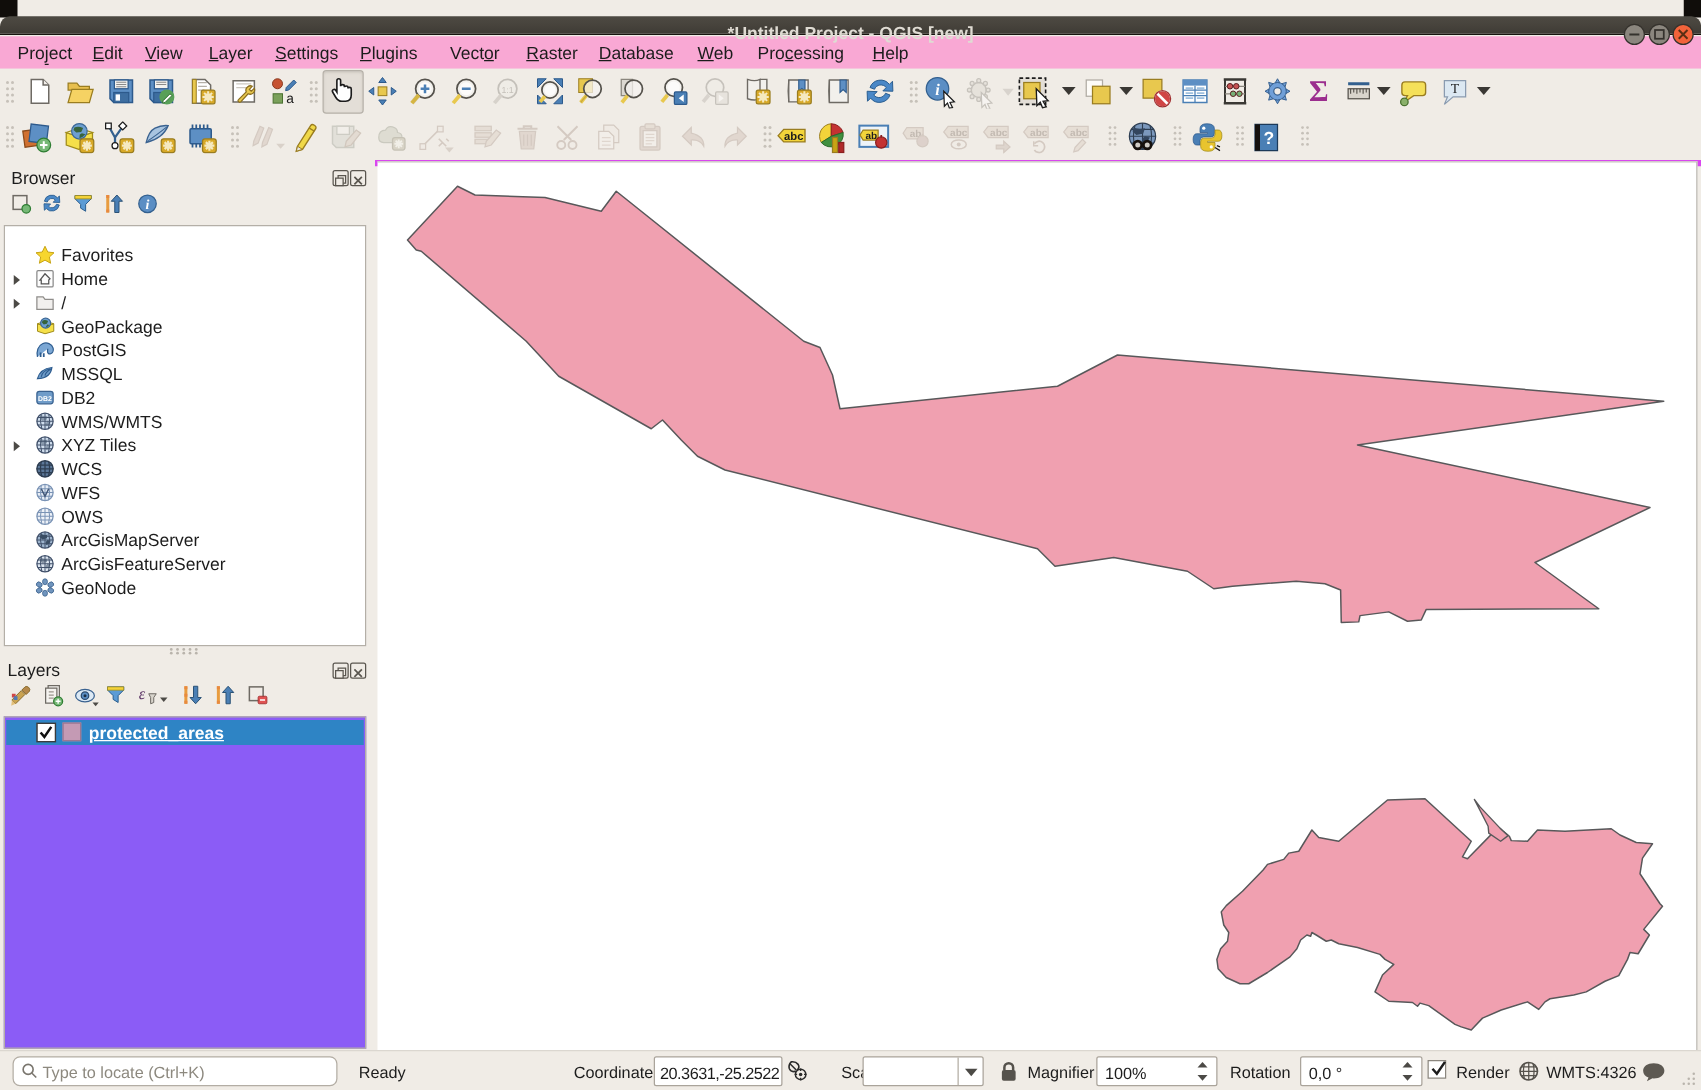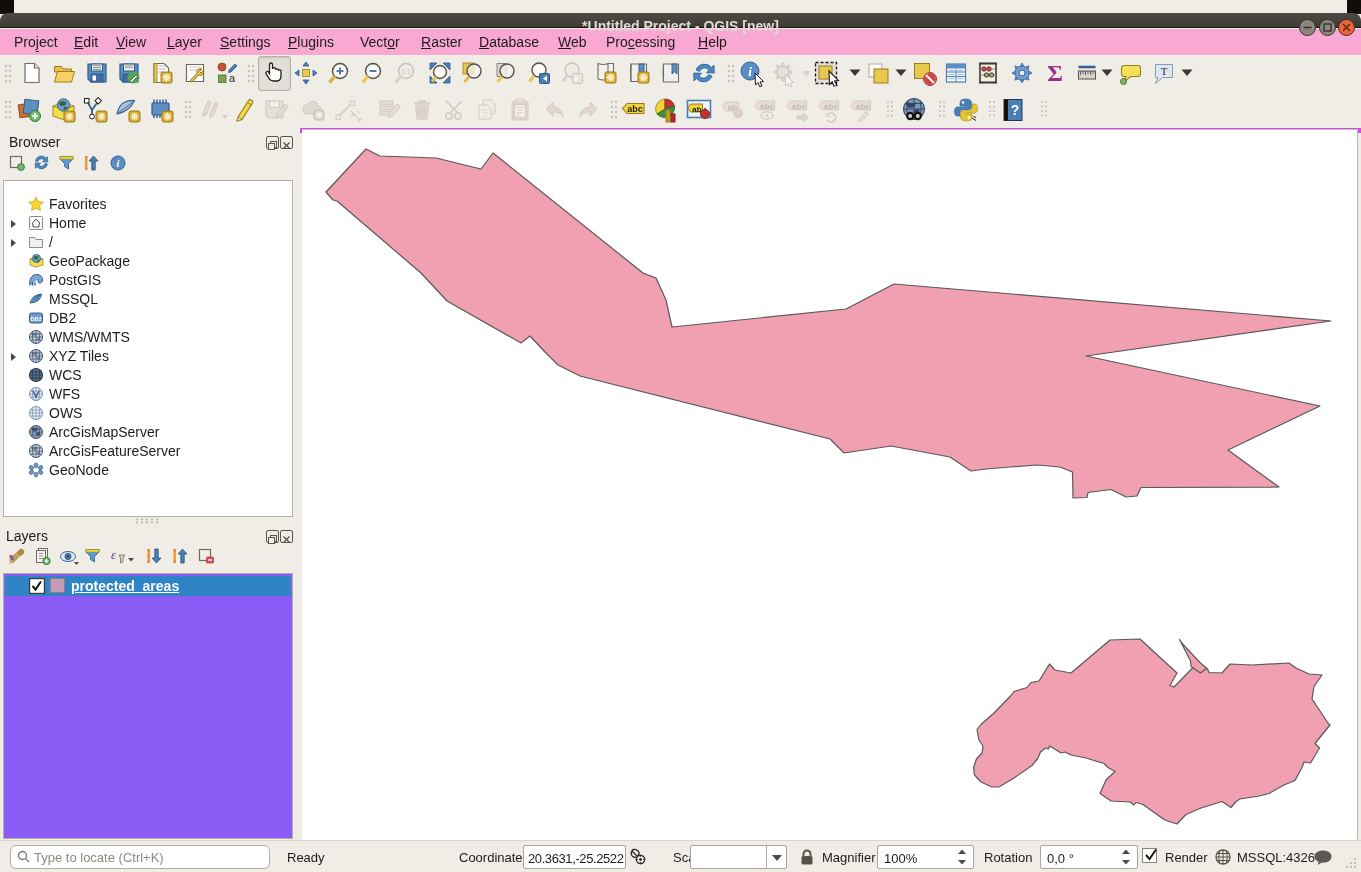--- a/index.html
+++ b/index.html
@@ -903,21 +903,21 @@
       </svg>
     <div style="position:absolute;left:1142px;top:7px;width:15px;height:15px;background:#fff;border:1px solid #8b867e;box-sizing:border-box;"></div>
     <svg style="position:absolute;left:1143px;top:6px;" width="16" height="16" viewBox="0 0 16 16">
         <path d="M3 8 L6.5 12 L13 2.5" fill="none" stroke="#1c1c1c" stroke-width="2"></path>
       </svg>
     <div class="lab" style="left:1165px;">Render</div>
     <svg style="position:absolute;left:1214px;top:7px;" width="18" height="18" viewBox="0 0 18 18">
         <circle cx="9" cy="9" r="7" fill="none" stroke="#55524c" stroke-width="1.3"></circle>
         <path d="M5.5 3 Q4 9 5.5 15 M12.5 3 Q14 9 12.5 15 M2 9 L16 9 M2.8 5.5 L15.2 5.5 M2.8 12.5 L15.2 12.5 M9 2 L9 16" fill="none" stroke="#55524c" stroke-width="1"></path>
       </svg>
-    <div class="lab" style="left:1237px;">MSSQL:4326</div>
+    <div class="lab" style="left:1237px;">WMTS:4326</div>
     <svg style="position:absolute;left:1313px;top:8px;" width="20" height="17" viewBox="0 0 20 17">
         <path d="M10 1.5 C5 1.5 1.5 4 1.5 7.5 C1.5 10 3.2 12 5.8 13 L4.5 16 L9 13.6 Q9.5 13.7 10 13.7 C15 13.7 18.5 11 18.5 7.5 C18.5 4 15 1.5 10 1.5 Z" fill="#5d5952"></path>
       </svg>
     <svg style="position:absolute;left:1344px;top:16px;" width="14" height="14">
         <g fill="#b9b4ac">
           <circle cx="11" cy="2" r="1"></circle>
           <circle cx="7" cy="6" r="1"></circle>
           <circle cx="11" cy="6" r="1"></circle>
           <circle cx="3" cy="10" r="1"></circle>
           <circle cx="7" cy="10" r="1"></circle>

